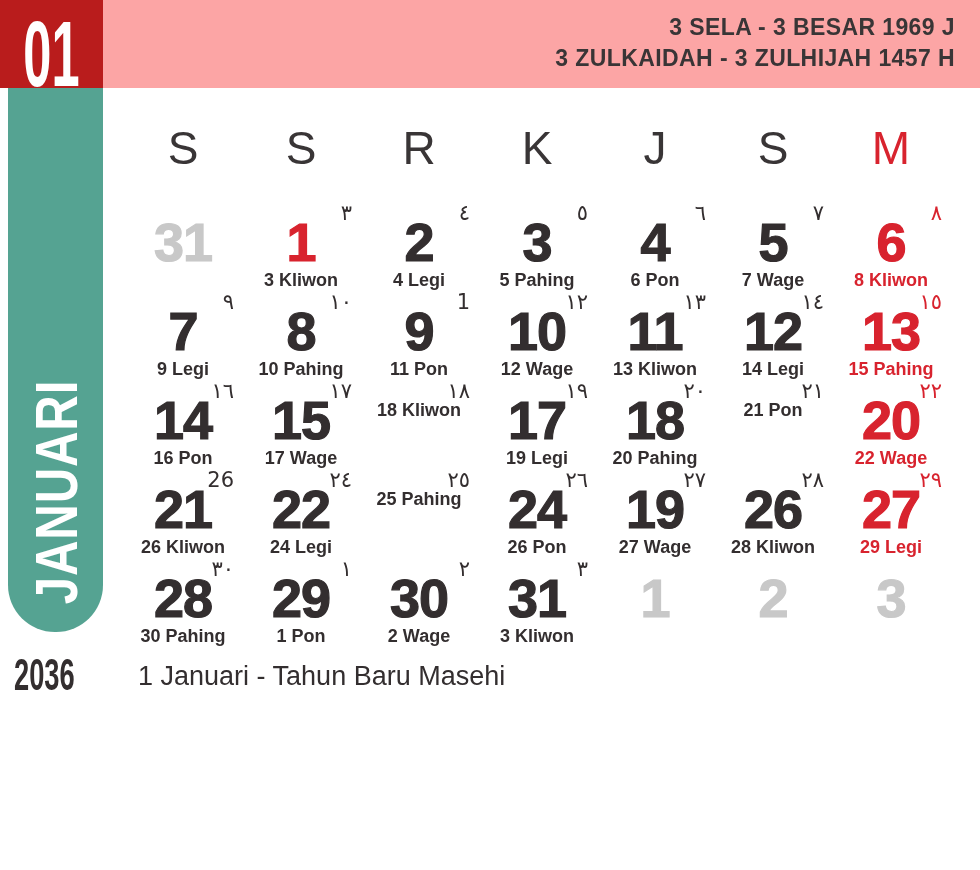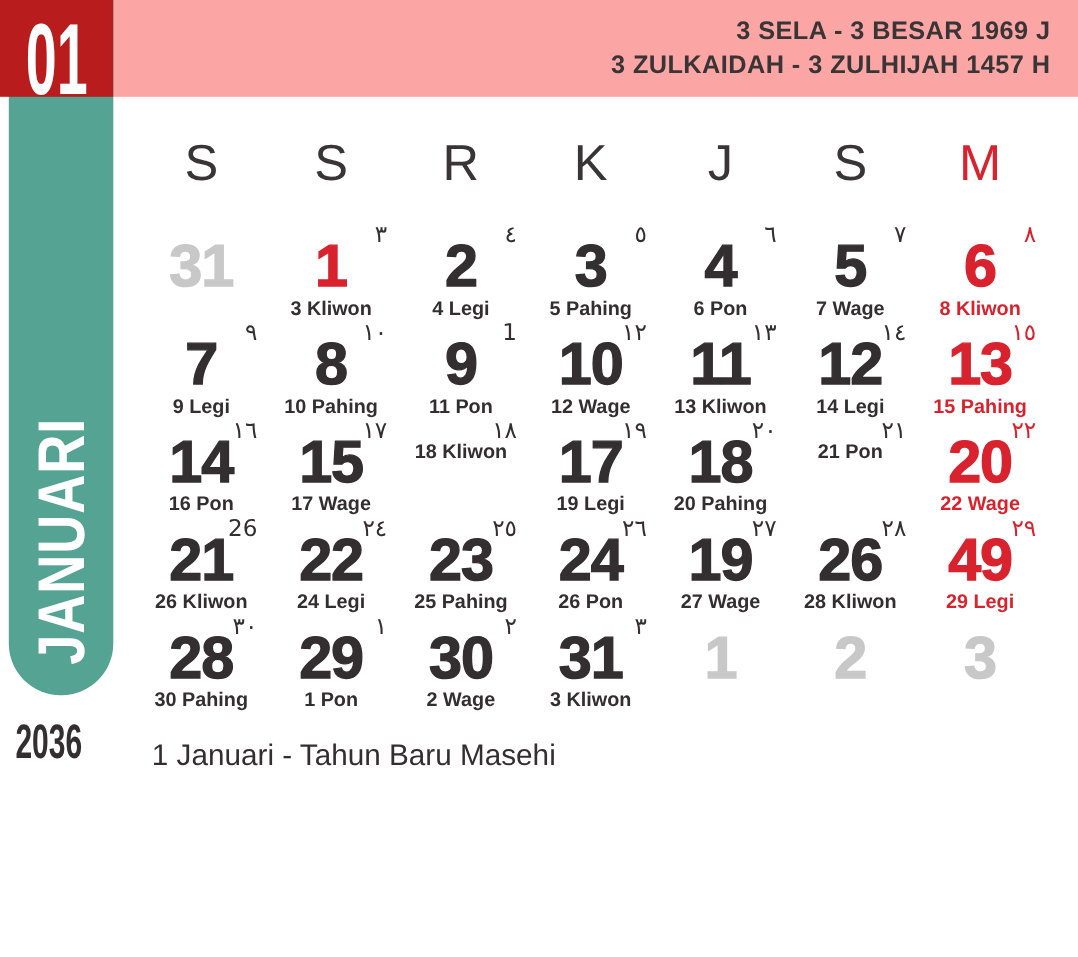--- a/index.html
+++ b/index.html
@@ -16,21 +16,21 @@
   .mnum{position:absolute;left:0;top:16px;width:103px;text-align:center;
     font-size:92px;line-height:76px;font-weight:bold;color:#fff;
     transform:scaleX(0.55);transform-origin:50% 50%;}
   .pill{position:absolute;left:8px;top:0;width:95px;height:632px;background:#55a392;
     border-radius:0 0 47px 47px;}
   .mname{position:absolute;left:50%;top:492px;white-space:nowrap;
     transform:translate(-50%,-50%) rotate(-90deg) scaleX(0.82);
     font-size:60px;font-weight:bold;letter-spacing:1px;color:#fff;}
   .year{position:absolute;left:14px;top:653px;font-size:44px;line-height:44px;
     font-weight:bold;color:#332e2f;transform:scaleX(0.62);transform-origin:left center;}
-  .note{position:absolute;left:138px;top:661px;font-size:27px;font-weight:500;color:#332e2f;margin-top:10px;}
+  .note{position:absolute;left:138px;top:661px;font-size:27px;font-weight:500;color:#332e2f;}
   
   .grid{position:absolute;left:124px;top:104px;width:826px;display:grid;
     grid-template-columns:repeat(7,118px);grid-template-rows:88px repeat(5,89px);}
   .dow{text-align:center;line-height:88px;font-size:46px;font-weight:500;color:#393536;}
   .dow.red{color:#d8232e;}
   .cell{position:relative;text-align:center;padding-top:26px;box-sizing:border-box;}
   .daynum{font-size:54px;line-height:48px;font-weight:bold;color:#332e2f;
     letter-spacing:-1px;-webkit-text-stroke:1.2px currentColor;}
   .sub{font-size:18px;font-weight:600;color:#332e2f;margin-top:4px;white-space:nowrap;}
   .hijri{position:absolute;top:10px;right:8px;font-size:21px;line-height:22px;
@@ -173,41 +173,40 @@
       <div class="daynum">21</div>
       <div class="sub">26 Kliwon</div>
     </div>
     <div class="cell normal">
       <div class="hijri">٢٤</div>
       <div class="daynum">22</div>
       <div class="sub">24 Legi</div>
     </div>
     <div class="cell normal">
       <div class="hijri">٢٥</div>
-      <div class="daynum">23</div>
       <div class="sub">25 Pahing</div>
     </div>
     <div class="cell normal">
       <div class="hijri">٢٦</div>
       <div class="daynum">24</div>
       <div class="sub">26 Pon</div>
     </div>
     <div class="cell normal">
       <div class="hijri">٢٧</div>
       <div class="daynum">19</div>
       <div class="sub">27 Wage</div>
     </div>
     <div class="cell normal">
       <div class="hijri">٢٨</div>
       <div class="daynum">26</div>
       <div class="sub">28 Kliwon</div>
     </div>
     <div class="cell red-all">
       <div class="hijri">٢٩</div>
-      <div class="daynum">49</div>
+      <div class="daynum">27</div>
       <div class="sub">29 Legi</div>
     </div>
     <div class="cell normal">
       <div class="hijri">٣٠</div>
       <div class="daynum">28</div>
       <div class="sub">30 Pahing</div>
     </div>
     <div class="cell normal">
       <div class="hijri">١</div>
       <div class="daynum">29</div>

